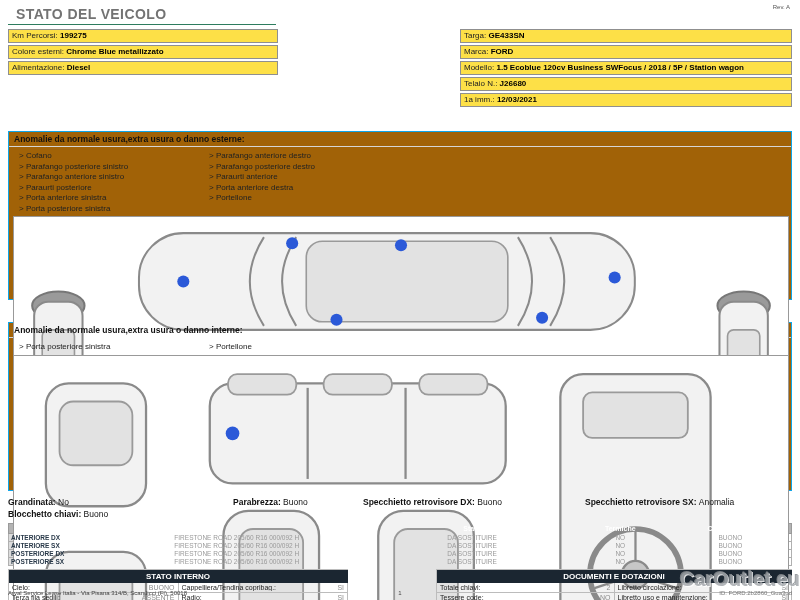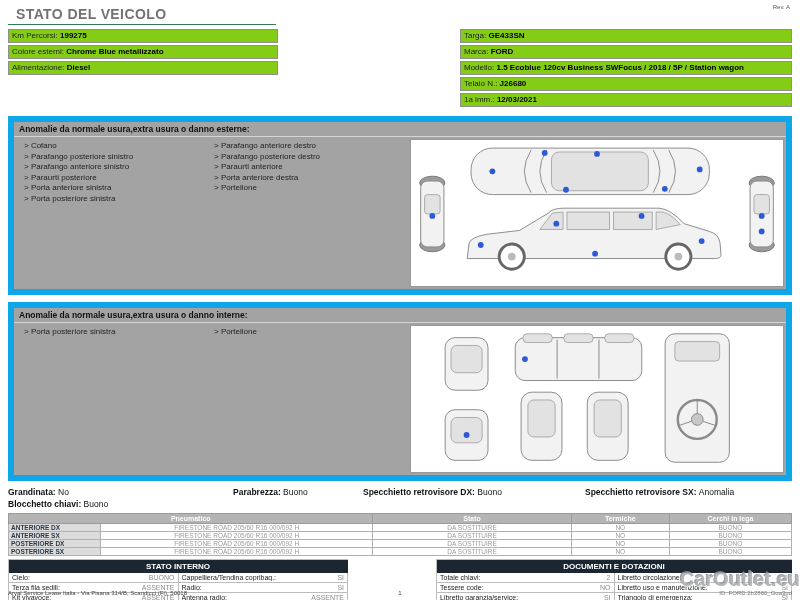--- a/index.html
+++ b/index.html
@@ -15,29 +15,29 @@
   .title {
     color: #737373; font-size: 14px; font-weight: bold; letter-spacing: .4px;
     display: inline-block; width: 268px; padding: 0 0 2px 8px;
     border-bottom: 1px solid #2e7d5e;
   }
 
   .info-row { display: flex; margin-top: 4px; }
   .info-left { width: 270px; }
   .info-right { width: 332px; margin-left: auto; }
   .field {
-    border: 1px solid #8f8f8f; background: #84cc16;
+    border: 1px solid #8f8f8f; background: #fde047;
     padding: 1px 3px; margin-bottom: 2px; font-size: 8px; line-height: 10px;
   }
   .field .fl { color: #222; }
   .field .fv { font-weight: bold; color: #000; }
 
-  .box { border: 6px solid #0ea5e9; margin-top: 7px; background: #a3a3a3; }
+  .box { border: 1px solid #0ea5e9; margin-top: 22px; background: #a16207; }
   .box-title { font-weight: bold; font-size: 8.5px; padding: 2px 5px; border-bottom: 1px solid #d5d5d5; }
-  .box-body { display: flex; }
+  .box-body { display: flex; flex-direction: column; }
   .box.exterior .box-body { height: 152px; }
   .box.interior .box-body { height: 152px; }
   .damage-lists { width: 392px; display: flex; padding: 4px 0 0 10px; }
   .damage-lists ul { list-style: none; width: 190px; font-size: 8px; line-height: 10.5px; color: #222; }
   .diagram-frame { flex: 1; border: 1px solid #999; margin: 2px 2px 2px 4px; background: #fff; }
   .diagram-frame svg { width: 100%; height: 100%; display: block; }
 
   .cond-block { margin-top: 5px; font-size: 8.5px; }
   .cond-row { display: flex; line-height: 12px; }
   .cond-row .pair .cl { font-weight: bold; }

